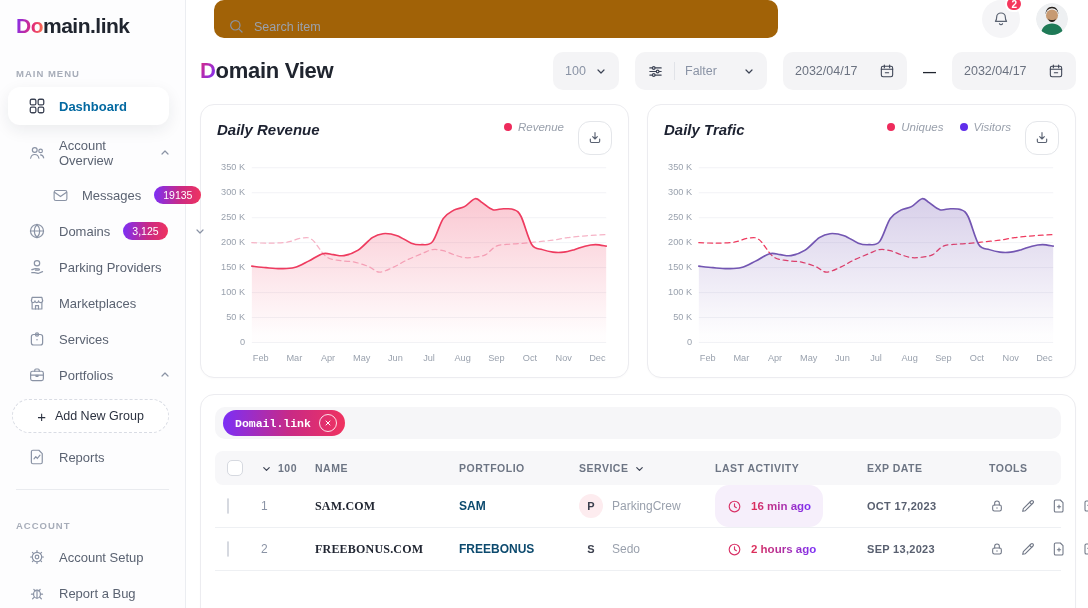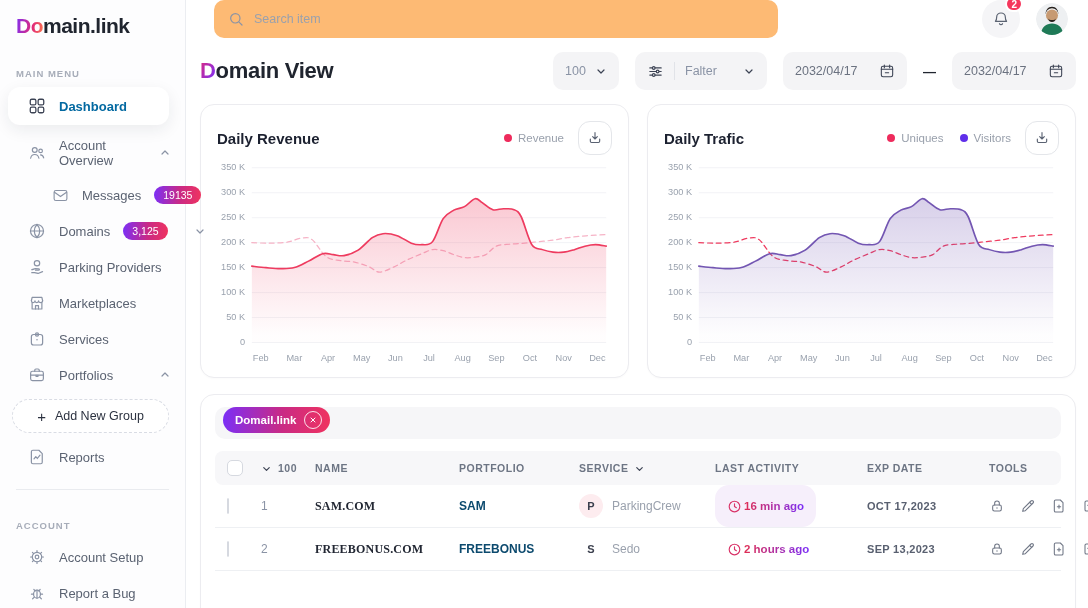--- a/index.html
+++ b/index.html
@@ -27,22 +27,22 @@
   .chev { color:#3c4354; }
   .add-group { margin:6px 16px 6px 12px; height:34px; border:1.5px dashed #d9dce4; border-radius:18px;
     background:#fff; display:flex; align-items:center; justify-content:center; gap:9px;
     font-size:12.5px; color:#2c3240; cursor:pointer; }
   .add-group .plus { font-size:15px; color:#2c3240; }
   .divider { border-top:1px solid #e9ebef; margin:14px 16px; }
 
   
   .main { flex:1; display:flex; flex-direction:column; min-width:0; }
   .topbar { height:58px; display:flex; align-items:center; padding:0 20px 0 28px; }
-  .search { display:flex; align-items:center; gap:10px; width:564px; height:38px;
-    background:#fdba74; border-radius:10px; padding:4px 14px; color:#8a93a5; }
+  .search { display:flex; align-items:flex-end; gap:10px; width:564px; height:38px;
+    background:#a16207; border-radius:10px; padding:4px 14px; color:#8a93a5; }
   .search input { border:none; outline:none; background:transparent; font-size:12.5px; width:100%;
     font-family:"Liberation Sans",sans-serif; color:#20252f; }
   .search input::placeholder { color:#9aa1ad; }
   .bell-wrap { margin-left:auto; position:relative; width:38px; height:38px; background:#f5f5f7;
     border-radius:50%; display:flex; align-items:center; justify-content:center; color:#5b6372; cursor:pointer;}
   .bell-badge { position:absolute; top:-4px; right:-3px; min-width:16px; height:16px; background:#f5365c;
     color:#fff; font-size:10px; font-weight:700; border-radius:8px; display:flex; align-items:center;
     justify-content:center; padding:0 4px; border:2px solid #fff; }
   .avatar { width:32px; height:32px; border-radius:50%; margin-left:16px; overflow:hidden; cursor:pointer; }
 
@@ -58,53 +58,53 @@
   .ctl.filter { width:132px; padding:0 12px; gap:10px; }
   .ctl.filter .vline { width:1px; height:18px; background:#e1e3e8; }
   .ctl.date { width:124px; justify-content:space-between; padding:0 12px; color:#6b7280; }
   .ctl .ic, .ctl .chev { color:#3c4354; }
   .range-sep { color:#20252f; font-weight:700; font-size:13px; }
 
   
   .charts-row { display:flex; gap:18px; }
   .card { background:#fff; border:1px solid #ececf0; border-radius:14px; box-shadow:0 1px 2px rgba(16,24,40,.02); }
   .chart-card { flex:1; padding:16px 16px 8px; height:274px; }
-  .chart-head { display:flex; align-items:center; }
+  .chart-head { display:flex; align-items:flex-start;font-style:italic; }
   .chart-title { font-size:15px; font-weight:700; color:#1c2130; }
   .chart-legend { margin-left:auto; display:flex; align-items:center; gap:16px; font-size:11.5px; color:#99a0ac; }
   .legend-item { display:flex; align-items:center; gap:6px; }
   .legend-dot { width:8px; height:8px; border-radius:50%; display:inline-block; }
   .dl-btn { width:34px; height:34px; border:1px solid #e4e6ea; border-radius:12px; background:#fff;
     display:flex; align-items:center; justify-content:center; color:#5a6272; margin-left:14px; cursor:pointer; }
   .chart-svg { width:100%; height:208px; margin-top:4px; display:block; }
 
   
   .table-card { margin-top:16px; padding:12px 14px; height:300px; }
-  .chip-strip { background:#f6f6f8; border-radius:10px; height:32px; display:flex; align-items:flex-start; padding:0 8px; }
+  .chip-strip { background:#f6f6f8; border-radius:10px; height:32px; display:flex; align-items:center; padding:0 8px;font-family:Liberation Mono, monospace; }
   .chip { background:linear-gradient(93deg,#7b2ff7 0%,#c92a85 55%,#f0335f 100%); color:#fff;
     height:26px; border-radius:14px; display:flex; align-items:center; gap:8px; padding:0 8px 0 12px;
     font-size:11.5px; font-weight:700; cursor:pointer; }
   .chip .x-circle { width:18px; height:18px; border:1.4px solid rgba(255,255,255,.85); border-radius:50%;
     display:flex; align-items:center; justify-content:center; }
   .tgrid { display:grid; grid-template-columns:34px 54px 144px 120px 136px 152px 122px auto;
     align-items:center; padding:0 0 0 12px; }
   .thead { background:#f7f7f9; border-radius:8px; height:34px; margin-top:12px;
     font-size:10.5px; font-weight:700; letter-spacing:.5px; color:#6d7584; }
   .thead .hcell { display:flex; align-items:center; gap:6px; }
   .trow { height:43px; border-bottom:1px solid #eef0f3; font-size:12px; }
   .cb { width:16px; height:16px; border:1.5px solid #d6d9e0; border-radius:5px; background:#fff; cursor:pointer; }
   .cell-num { color:#8a93a5; }
   .cell-name { font-weight:700; color:#232834; letter-spacing:.2px;font-family:Liberation Serif, serif; }
   .cell-portfolio { font-weight:600; color:#0c4a6e; }
   .svc { display:flex; align-items:center; gap:9px; color:#9aa1ad; }
   .svc-circle { width:24px; height:24px; border-radius:50%; display:flex; align-items:center;
     justify-content:center; font-size:11px; font-weight:700; color:#3c404e; }
   .trow:nth-child(2) .svc-circle { background:#f1ecfb; }
   .trow:nth-child(3) .svc-circle { background:#fdecef; }
-  .ago { display:inline-flex; align-items:center; gap:2px; height:42px; border-radius:14px; padding:0 12px;
+  .ago { display:inline-flex; align-items:center; gap:9px; height:42px; border-radius:14px; padding:0 12px;
     font-size:11.5px; font-weight:700; }
   .ago .ago-text { background:linear-gradient(90deg,#e02d52 0%,#7b2ff7 100%);
     -webkit-background-clip:text; background-clip:text; color:transparent; }
   .ago .ic { color:#d93368; }
   .trow:nth-child(2) .ago { background:#fdeaf1; }
   .trow:nth-child(3) .ago { background:#f6effb; }
   .cell-exp { font-size:11px; font-weight:600; color:#596070; letter-spacing:.3px; }
   .tools { display:flex; align-items:center; gap:15px; color:#707786; }
   .tools .ic { cursor:pointer; }
 

